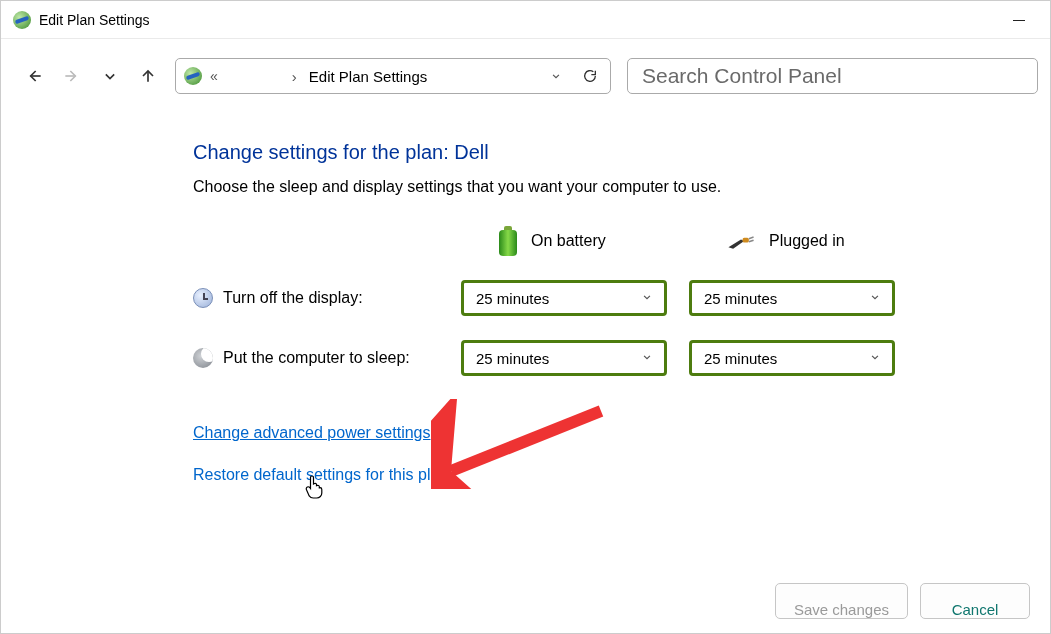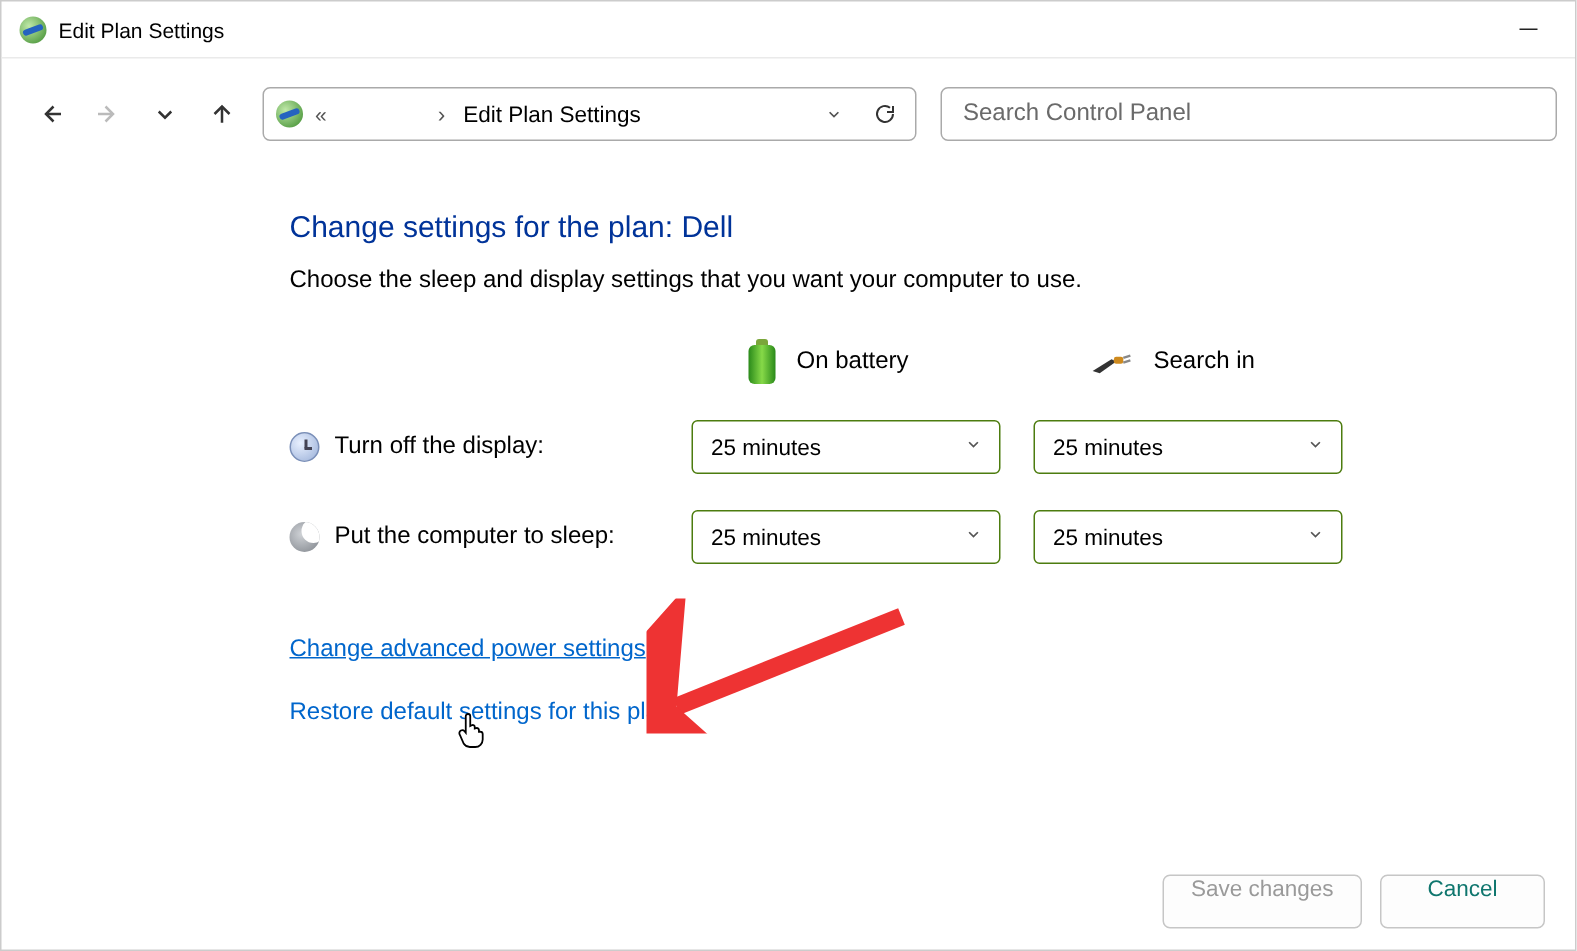--- a/index.html
+++ b/index.html
@@ -74,21 +74,21 @@
   .search {
     flex: 1;
     height: 36px;
     border: 1px solid #aaa;
     border-radius: 5px;
     display: flex;
     align-items: center;
     padding: 0 12px;
   }
   .search input {
-    border: none; outline: none; font-size: 16px; width:100%;
+    border: none; outline: none; font-size: 21px; width:100%;
     color:#701a75;
   }
   .search input::placeholder { color:#6a6a6a; }
 
   
   .content {
     position: absolute;
     left: 192px;
     top: 140px;
     right: 40px;
@@ -117,21 +117,21 @@
     padding-left: 36px;
   }
   .row-label {
     display: flex; align-items: center; gap: 10px;
     font-size: 16px;
   }
   .row-label .ricon { width:20px; height:20px; flex:0 0 20px; }
 
   .select {
     height: 36px;
-    border: 1px solid #4d7c0f;
+    border: 3px solid #4d7c0f;
     border-radius: 4px;
     display: flex;
     align-items: center;
     justify-content: space-between;
     padding: 0 10px 0 12px;
     font-size: 15px;
     background:#fff;
   }
   .select .chev { color:#555; }
 
@@ -153,21 +153,21 @@
     gap: 12px;
   }
   .btn {
     height: 36px;
     min-width: 110px;
     border: 1px solid #c6c6c6;
     border-radius: 5px;
     background: #fdfdfd;
     font-size: 15px;
     padding: 0 18px;
-    display:flex; align-items:flex-start; justify-content:center;
+    display:flex; align-items:flex-end; justify-content:center;
   }
   .btn.disabled { color:#9a9a9a; }
   .btn.enabled { color:#0f766e; }
 
   
   .cursor {
     position: absolute;
     left: 302px; top: 472px;
     pointer-events: none;
   }
@@ -314,21 +314,21 @@
     </div>
     <div class="col-header">
       <span class="plug">
         <svg viewBox="0 0 40 28" width="32" height="22">
           <path d="M4 22 L20 12 L24 14 L10 24 Z" fill="#333"></path>
           <rect x="22" y="10" width="8" height="6" rx="2" fill="#ce8a1e"></rect>
           <line x1="30" y1="11" x2="36" y2="9" stroke="#888" stroke-width="2"></line>
           <line x1="30" y1="15" x2="36" y2="13" stroke="#888" stroke-width="2"></line>
         </svg>
       </span>
-      <span>Search in</span>
+      <span>Plugged in</span>
     </div>
 
     <div class="row-label">
       <span class="ricon clock-icon"></span>
       <span>Turn off the display:</span>
     </div>
     <div class="select">
       <span>25 minutes</span>
       <span class="chev">
         <svg width="14" height="14" viewBox="0 0 24 24" fill="none" stroke="#555" stroke-width="2">

